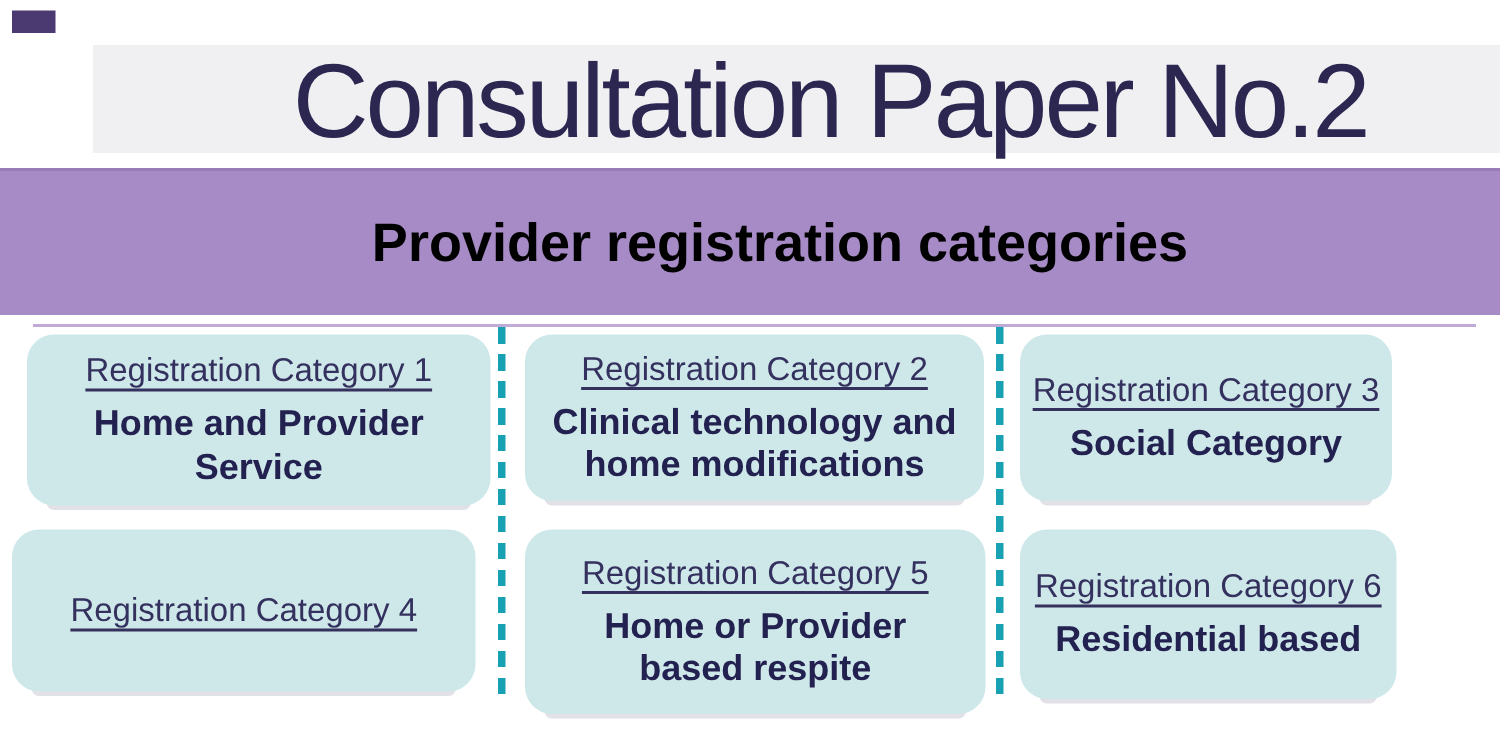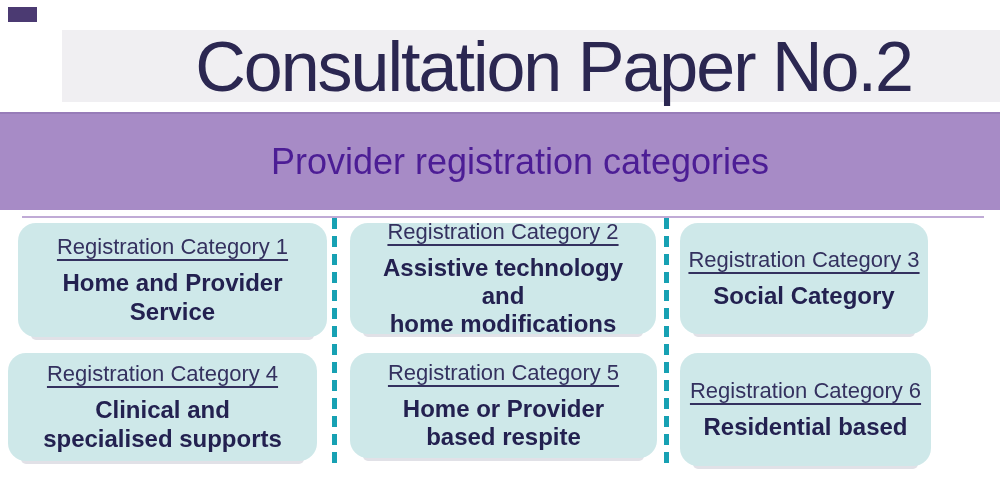--- a/index.html
+++ b/index.html
@@ -37,22 +37,22 @@
   
   .purple-band {
     position: absolute; left: 0; top: 112px;
     width: 1000px; height: 98px;
     background: #a78bc6;
     border-top: 2px solid #977cb8;
     box-sizing: border-box;
     display: flex; align-items: center; justify-content: center;
   }
   .purple-band .band-heading {
-    font-size: 36px; font-weight: 400;
-    color: #4c1d95;
+    font-size: 36px; font-weight: 700;
+    color: #000000;
     margin-left: 40px;
     white-space: nowrap;
   }
 
   
   .sub-line {
     position: absolute; left: 22px; top: 216px;
     width: 962px; height: 2px;
     background: #c0abd6;
   }
@@ -92,21 +92,21 @@
     margin-top: 9px;
     font-size: 24px; font-weight: 700;
     color: #232150;
     line-height: 1.18;
     white-space: pre-line;
   }
   .c1 { left: 18px;  top: 223px; width: 309px; height: 114px; }
   .c2 { left: 350px; top: 223px; width: 306px; height: 111px; }
   .c3 { left: 680px; top: 223px; width: 248px; height: 111px; }
   .c4 { left: 8px;  top: 353px; width: 309px; height: 108px; }
-  .c5 { left: 350px; top: 353px; width: 307px; height: 105px; }
+  .c5 { left: 350px; top: 353px; width: 307px; height: 123px; }
   .c6 { left: 680px; top: 353px; width: 251px; height: 113px; }
 </style>
 </head>
 <body>
 
 <div class="accent-square"></div>
 
 <div class="title-band">
   <div class="title-text">Consultation Paper No.2</div>
 </div>
@@ -121,33 +121,31 @@
 <div class="divider d2"></div>
 
 <div class="card c1">
   <div class="card-title">Registration Category 1</div>
   <div class="card-body">Home and Provider
 Service</div>
 </div>
 
 <div class="card c2">
   <div class="card-title">Registration Category 2</div>
-  <div class="card-body">Assistive technology and
+  <div class="card-body">Clinical technology and
 home modifications</div>
 </div>
 
 <div class="card c3">
   <div class="card-title">Registration Category 3</div>
   <div class="card-body">Social Category</div>
 </div>
 
 <div class="card c4">
   <div class="card-title">Registration Category 4</div>
-  <div class="card-body">Clinical and
-specialised supports</div>
 </div>
 
 <div class="card c5">
   <div class="card-title">Registration Category 5</div>
   <div class="card-body">Home or Provider
 based respite</div>
 </div>
 
 <div class="card c6">
   <div class="card-title">Registration Category 6</div>

